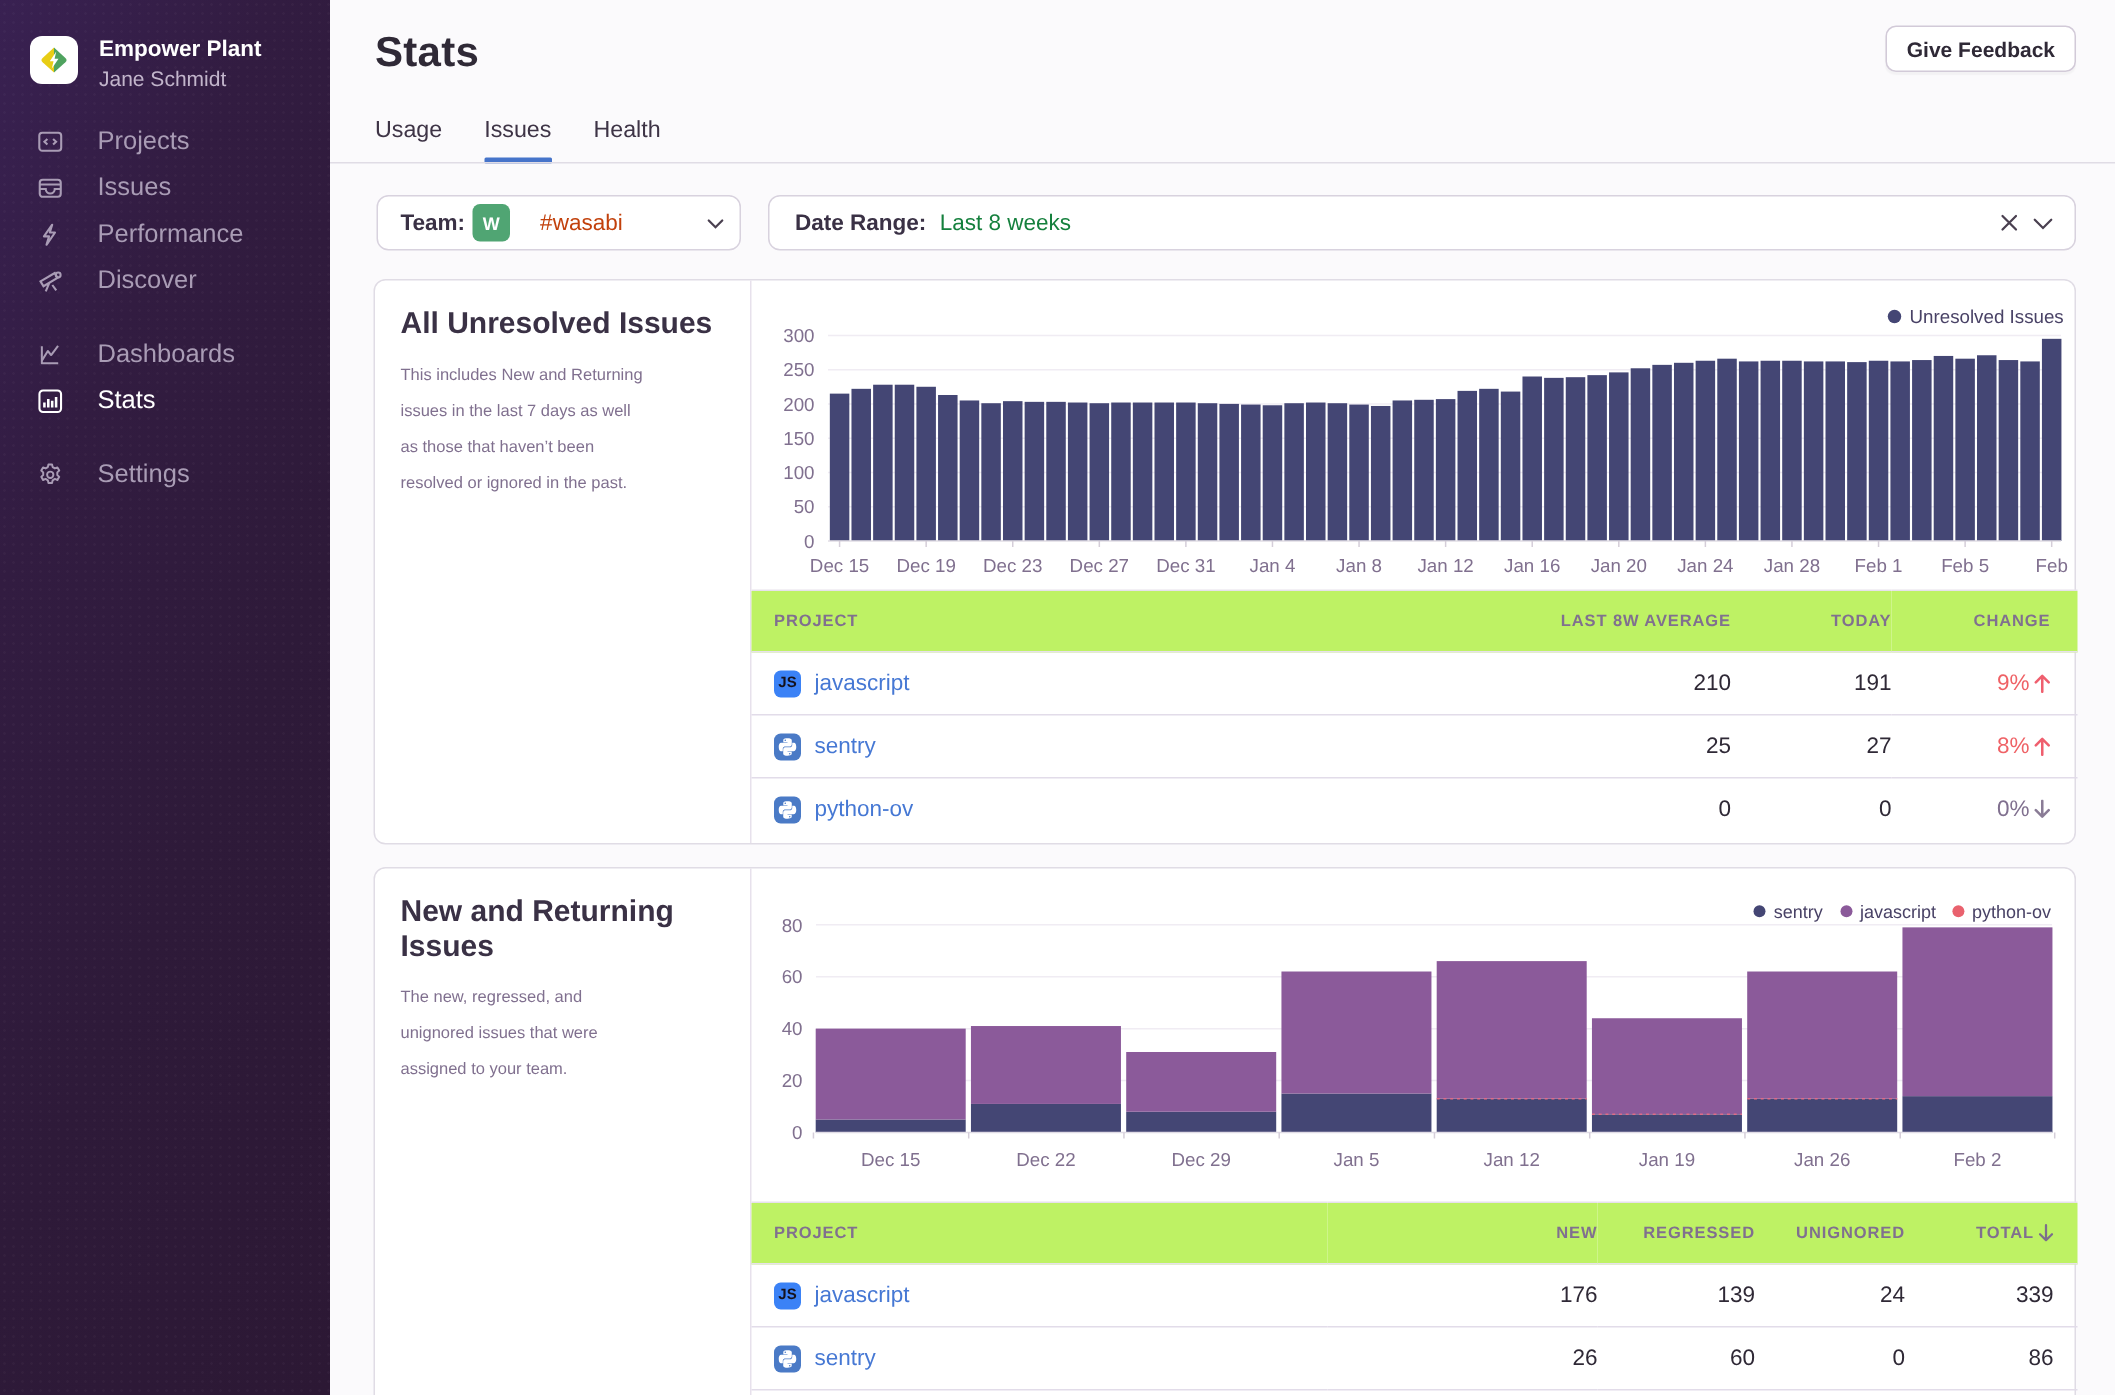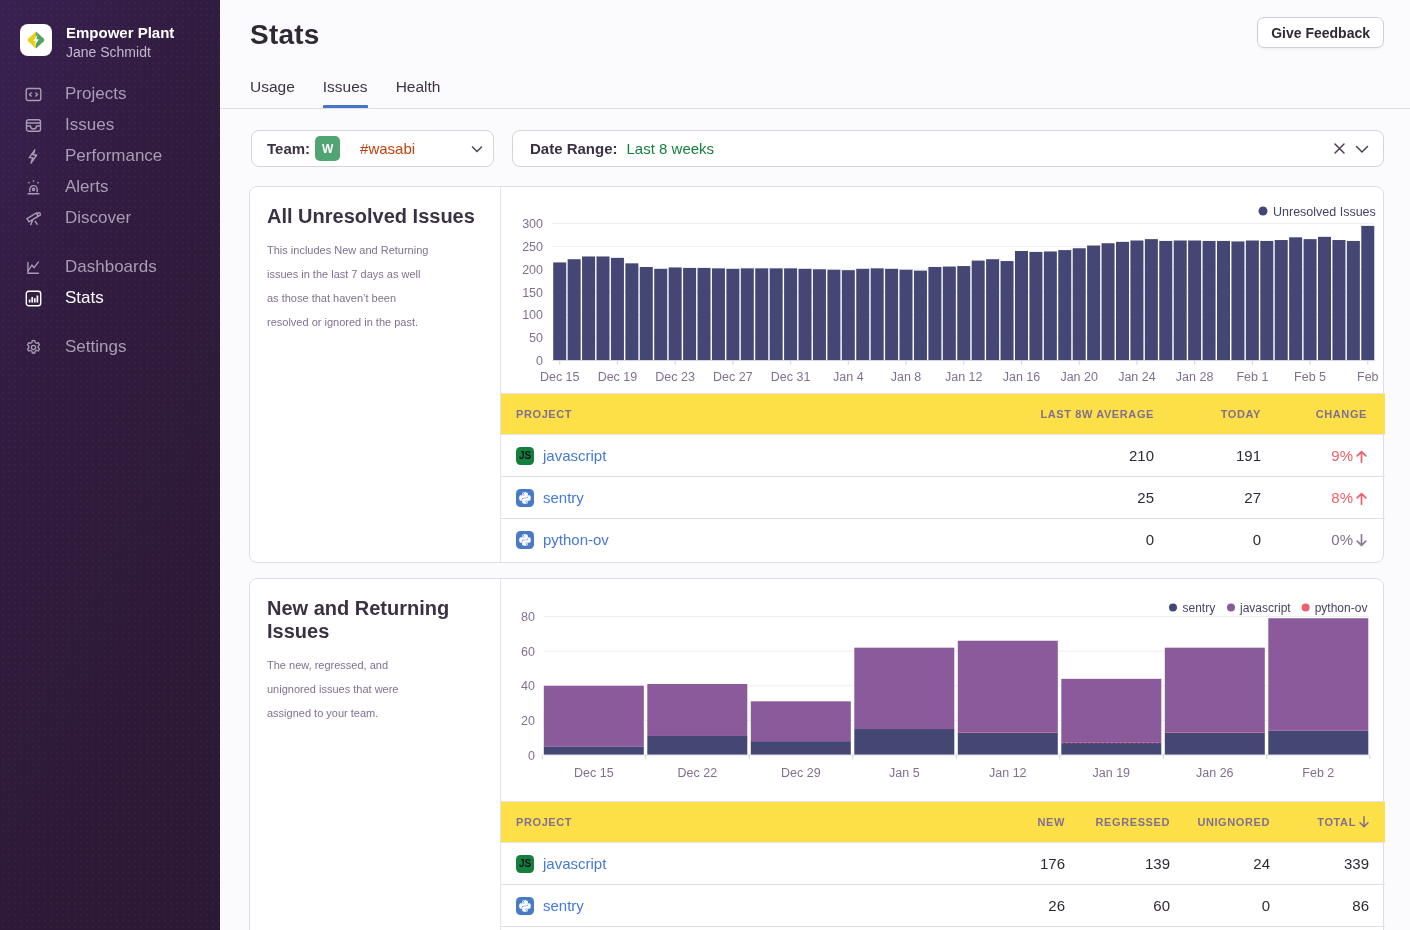--- a/index.html
+++ b/index.html
@@ -48,32 +48,32 @@
 .panel { position:absolute; left:29px; width:1135px; background:#fff; border:1px solid #e0dce5; border-radius:8px; display:flex; }
 .panel1 { top:186px; height:377px; }
 .panel2 { top:578px; height:420px; }
 .p-left { width:251px; flex:none; border-right:1px solid #e7e1ec; padding:18px 16px 0 17px; }
 .p-title { font-size:20px; font-weight:700; color:#3a3145; }
 .p-desc { margin-top:10px; font-size:11px; line-height:24px; color:#80708f; width:220px; }
 .p-right { flex:1; min-width:0; }
 .p-right > svg { display:block; }
 
 table.stats { width:100%; border-collapse:collapse; table-layout:fixed; }
-table.stats th { height:41px; background:#fde047; color:#80708f; font-size:11px; letter-spacing:0.6px;
+table.stats th { height:41px; background:#bef264; color:#80708f; font-size:11px; letter-spacing:0.6px;
   text-align:right; font-weight:700; border-top:1px solid #e7e1ec; border-bottom:1px solid #e7e1ec; }
 table.stats th.pl { text-align:left; padding-left:15px; }
 table.stats td { height:42px; font-size:15px; text-align:right; color:#2f2936; border-bottom:1px solid #e2dce9; }
 table.stats tr:last-child td { border-bottom:none; }
 table.stats td.pl { text-align:left; padding-left:15px; }
 .proj { display:flex; align-items:center; }
 .proj .pname { margin-left:9px; color:#4678d4; }
 .chg-up { color:#ef6266; }
 .chg-dn { color:#80708f; }
 
-.jsicon { width:18px; height:18px; border-radius:4.5px; background:#15803d; color:#15121c; font-weight:700; font-size:10px;
+.jsicon { width:18px; height:18px; border-radius:4.5px; background:#3b82f6; color:#15121c; font-weight:700; font-size:10px;
   display:flex; align-items:center; justify-content:center; flex:none; letter-spacing:0;text-align:right; }
 .pyicon { width:18px; height:18px; border-radius:4.5px; background:#4a7ac6; flex:none; display:flex; align-items:center; justify-content:center; }
 </style>
 </head>
 <body>
 <aside class="sidebar">
   <div class="org">
     <div class="org-avatar">
       <svg width="22" height="22" viewBox="0 0 22 22">
         <path d="M11 2.6 3.4 9.6a2 2 0 0 0 0 2.9L11 19.4z" fill="#e8cd15"></path>
@@ -99,27 +99,20 @@
           <rect x="1.5" y="2.8" width="14" height="11.4" rx="2"></rect>
           <path d="M1.5 6h14M1.5 9h4a3 3 0 0 0 6 0h4"></path>
         </svg>
         <span class="lbl">Issues</span>
       </div>
     <div class="nav-item">
         <svg viewBox="0 0 17 17" fill="none" stroke="currentColor" stroke-width="1.4" stroke-linejoin="round">
           <path d="M9.8 1.8 4.3 9.6h3.4L6 15.2l5.7-8.2H8.2z"></path>
         </svg>
         <span class="lbl">Performance</span>
-      </div>
-    <div class="nav-item">
-        <svg viewBox="0 0 17 17" fill="none" stroke="currentColor" stroke-width="1.4">
-          <path d="M4.8 13.3v-3a3.7 3.7 0 0 1 7.4 0v3M2.6 14.8h11.8M8.5 1.2v1.6M3.4 3.2l1.1 1.1M13.6 3.2l-1.1 1.1"></path>
-          <circle cx="8.5" cy="10.4" r="1.1"></circle>
-        </svg>
-        <span class="lbl">Alerts</span>
       </div>
     <div class="nav-item">
         <svg viewBox="0 0 17 17" fill="none" stroke="currentColor" stroke-width="1.4">
           <path d="M2 8.6 11.5 3l1.8 3.2L4 11.8zM7.8 9.7l-2.3 5.6M9.9 11l2.6 3.6"></path>
           <circle cx="13.8" cy="4.3" r="1.6"></circle>
         </svg>
         <span class="lbl">Discover</span>
       </div>
     <div class="nav-gap"></div>
     <div class="nav-item">

